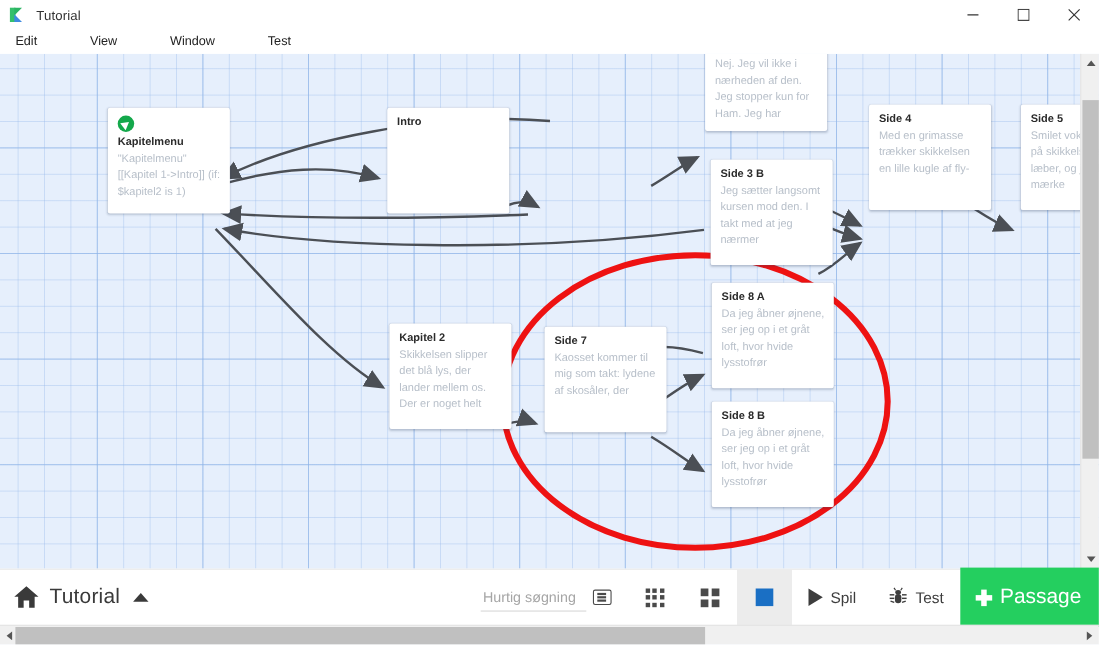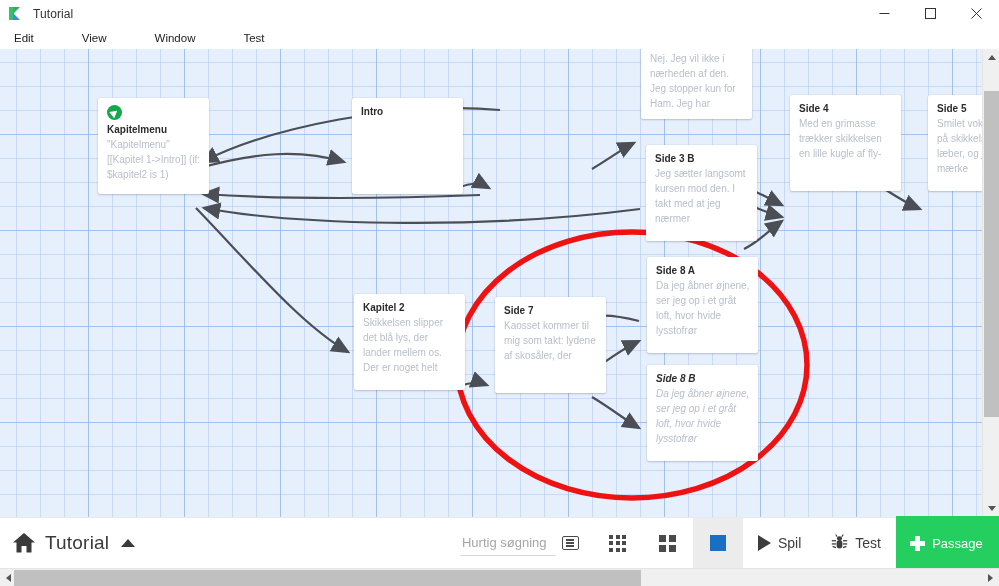--- a/index.html
+++ b/index.html
@@ -221,21 +221,21 @@
   .g2 { display: grid; grid-template-columns: repeat(2, 7px); grid-template-rows: repeat(2, 7px); gap: 3px; }
   .g2 span { background: #4a4a4a; }
   .g1 { width: 16px; height: 16px; background: #1a6fc4; }
 
   .tb-btn {
     height: 51px; display: flex; align-items: center; gap: 7px;
     padding: 0 15px;
     font-size: 14px; color: #3d3d3d;
   }
   .tb-btn.green {
-    background: #24cf5f; color: #ffffff; font-size: 13px;
+    background: #24cf5f; color: #ffffff; font-size: 19px;
     padding: 0 16px 0 14px; height: 54px; min-width: 103px;
     justify-content: center;
   }
   .plus-icon { position: relative; width: 15px; height: 15px; }
   .plus-icon::before, .plus-icon::after {
     content:""; position: absolute; background: #fff;
   }
   .plus-icon::before { left: 0; top: 5px; width: 15px; height: 5px; }
   .plus-icon::after { left: 5px; top: 0; width: 5px; height: 15px; }
   .play-icon {
@@ -368,21 +368,21 @@
     <div class="node" style="left:495px; top:248px;">
       <div class="n-title">Side 7</div>
       <div class="n-body">Kaosset kommer til mig som takt: lydene af skosåler, der</div>
     </div>
 
     <div class="node" style="left:647px; top:208px;">
       <div class="n-title">Side 8 A</div>
       <div class="n-body">Da jeg åbner øjnene, ser jeg op i et gråt loft, hvor hvide lysstofrør</div>
     </div>
 
-    <div class="node" style="left:647px; top:316px;font-style:italic;">
+    <div class="node" style="left:647px; top:316px;">
       <div class="n-title">Side 8 B</div>
       <div class="n-body">Da jeg åbner øjnene, ser jeg op i et gråt loft, hvor hvide lysstofrør</div>
     </div>
   </div>
 
   <div class="vscroll">
     <div class="arrow-up">
       <div class="tri" style="border-left:4px solid transparent;border-right:4px solid transparent;border-bottom:5px solid #555;"></div>
     </div>
     <div class="vthumb"></div>

